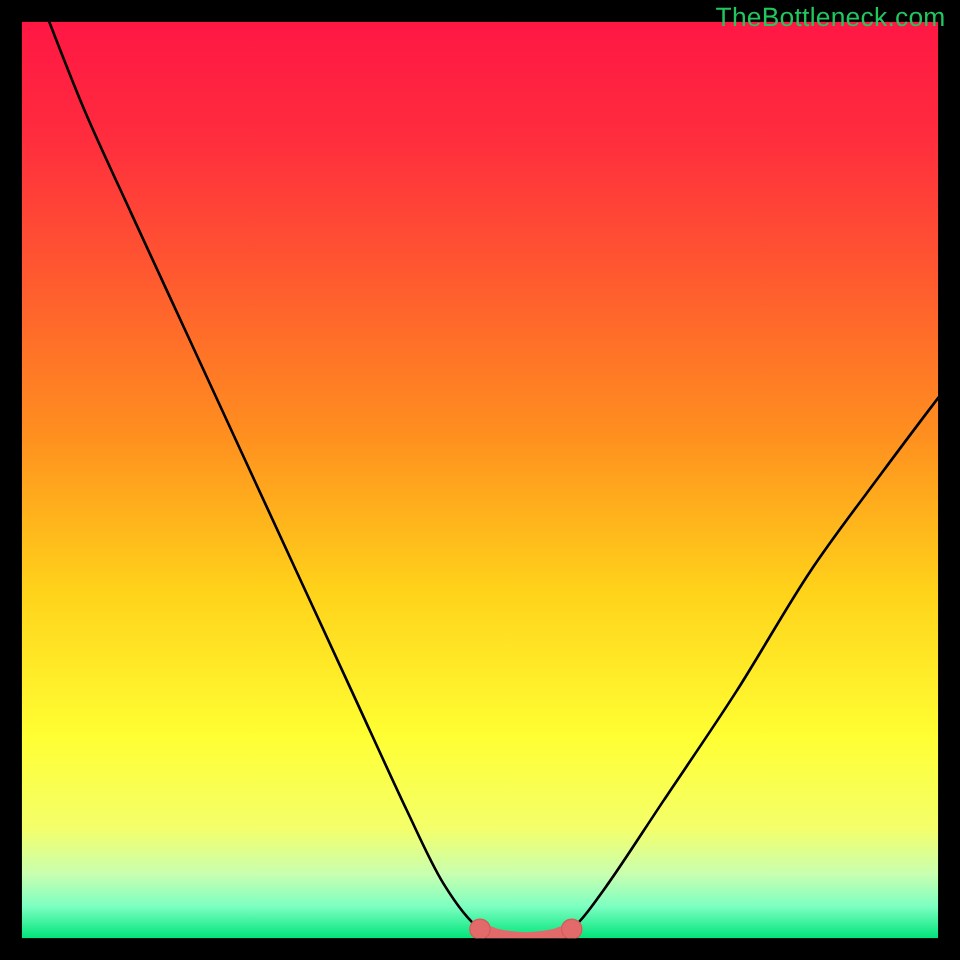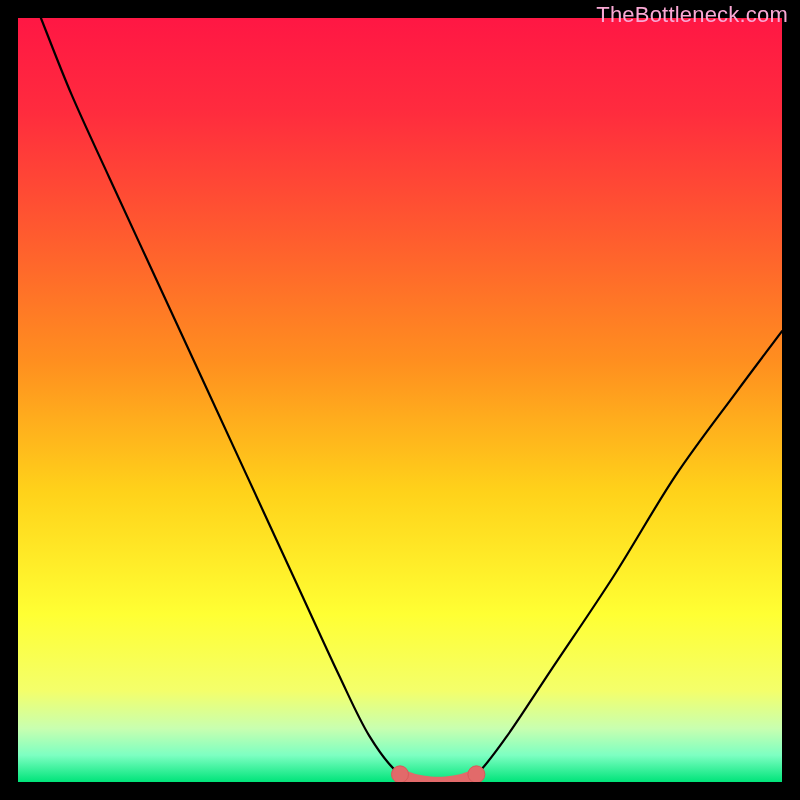--- a/index.html
+++ b/index.html
@@ -22,21 +22,21 @@
     left: 18px;
     top: 18px;
     width: 764px;
     height: 764px;
     overflow: hidden;
   }
   .watermark {
     position: absolute;
     top: 2px;
     right: 12px;
-    color: #f9a8d4;
+    color: #22c55e;
     font-size: 22px;
     font-weight: 500;
     letter-spacing: 0.2px;
     user-select: none;
   }
   svg {
     position: absolute;
     inset: 0;
   }
 </style>

